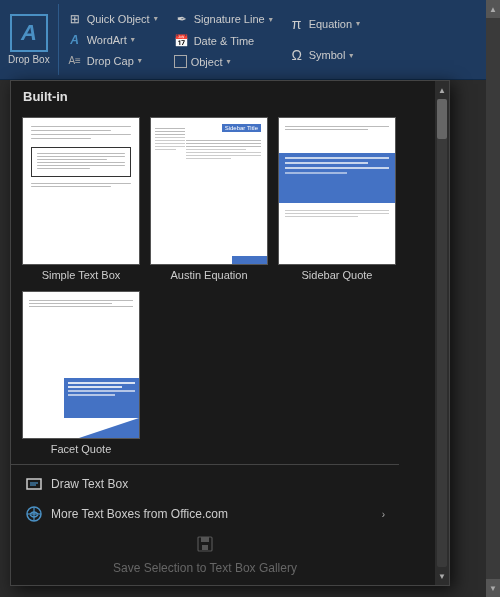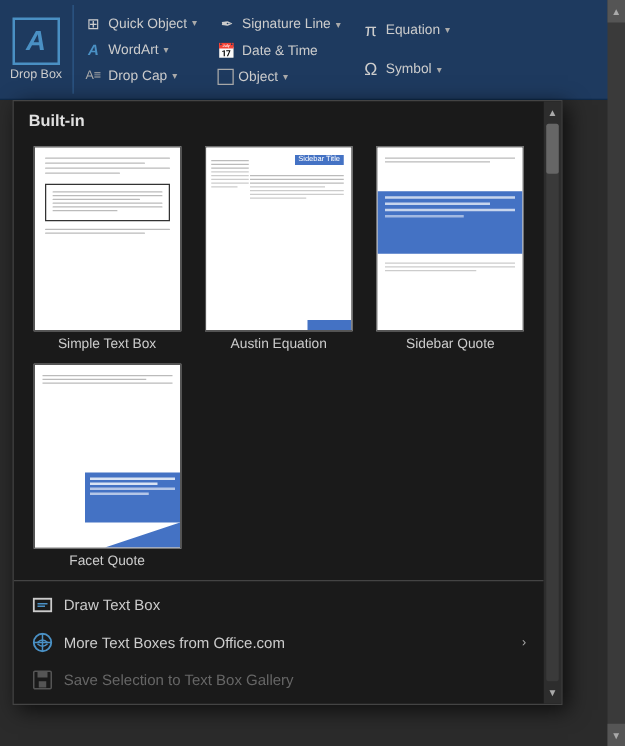--- a/index.html
+++ b/index.html
@@ -106,20 +106,21 @@
       padding: 8px 12px 4px 12px;
       font-size: 13px;
       font-weight: 600;
       color: #e0e0e0;
       border-bottom: none;
     }
 
     
     .panel-content {
       display: flex;
+      gap: 36px;
     }
 
     .panel-scroll-area {
       flex: 1;
       overflow: hidden;
     }
 
     .gallery-grid {
       display: grid;
       grid-template-columns: repeat(3, 1fr);
@@ -207,20 +208,21 @@
       gap: 8px;
       padding: 6px 14px;
       color: #ccc;
       font-size: 12px;
       cursor: pointer;
     }
 
     .footer-item.disabled {
       color: #666;
       cursor: default;
+      flex-direction: column;
     }
 
     .footer-icon {
       width: 18px;
       height: 18px;
       display: inline-flex;
       align-items: center;
       justify-content: center;
       font-size: 13px;
       flex-shrink: 0;

